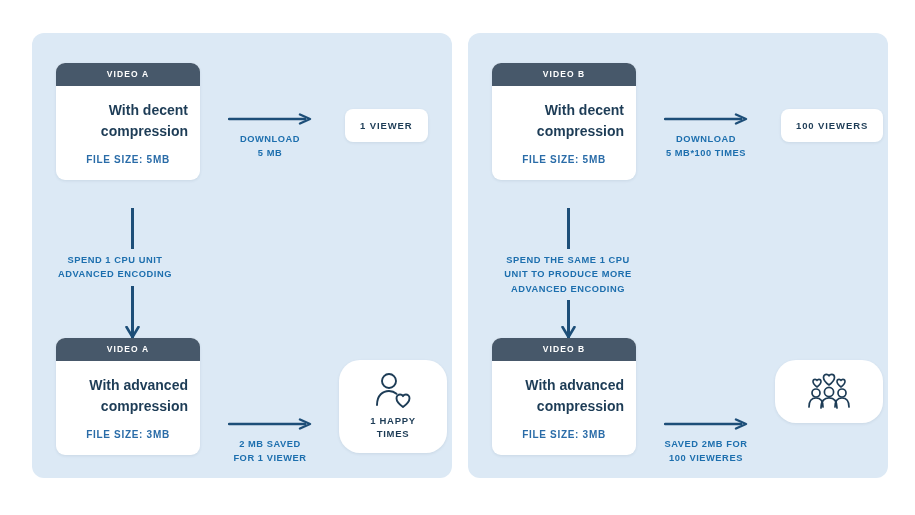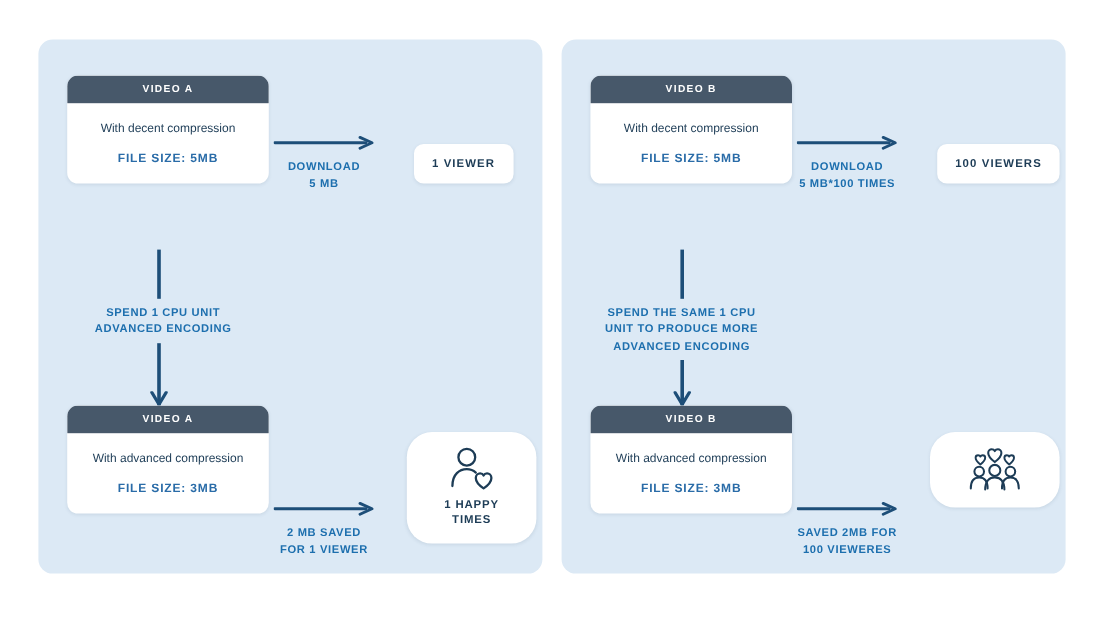--- a/index.html
+++ b/index.html
@@ -27,21 +27,21 @@
     height: 445px;
     background: #dce9f5;
     border-radius: 12px;
   }
   .panel-left  { left: 32px; }
   .panel-right { left: 468px; }
 
   
   .card {
     position: absolute;
-    width: 168px;
+    width: 144px;
     background: #ffffff;
     border-radius: 9px;
     overflow: hidden;
     box-shadow: 0 1px 3px rgba(40,70,100,0.10);
     z-index: 3;
   }
   .card-head {
     background: #47586a;
     color: #ffffff;
     font-size: 8.5px;
@@ -50,23 +50,24 @@
     text-align: center;
     padding: 7px 0 7px;
     line-height: 1;
   }
   .card-body {
     padding: 14px 12px 15px;
     text-align: center;
   }
   .card-title {
     color: #1d3c56;
-    font-size: 10px;
+    font-size: 14px;
     line-height: 1.5;
-    font-weight: 400;
+    font-weight: 700;
+    text-align: right;
   }
   .card-meta {
     margin-top: 12px;
     color: #2a6ca8;
     font-size: 10px;
     font-weight: bold;
     letter-spacing: 0.7px;
   }
 
   
@@ -89,21 +90,21 @@
     top: 293px;
     width: 15px;
     height: 13px;
     z-index: 2;
   }
   .varrow svg { display: block; }
 
   
   .vlabel {
     position: absolute;
-    left: 22px;
+    left: 1px;
     top: 216px;
     width: 164px;
     text-align: center;
     color: #1d6fae;
     font-size: 9.3px;
     font-weight: bold;
     letter-spacing: 0.55px;
     line-height: 1.55;
     background: #dce9f5;
     padding: 4px 0;
@@ -143,21 +144,21 @@
     border-radius: 8px;
     color: #1d3c56;
     font-size: 9.5px;
     font-weight: bold;
     letter-spacing: 0.9px;
     padding: 11px 15px;
     white-space: nowrap;
     box-shadow: 0 1px 3px rgba(40,70,100,0.10);
     z-index: 3;
   }
-  .pill-top { left: 313px; top: 87px; }
+  .pill-top { left: 313px; top: 76px; }
 
   
   .resultbox {
     position: absolute;
     width: 108px;
     background: #ffffff;
     border-radius: 21px;
     padding: 11px 6px 12px;
     text-align: center;
     box-shadow: 0 1px 3px rgba(40,70,100,0.10);

